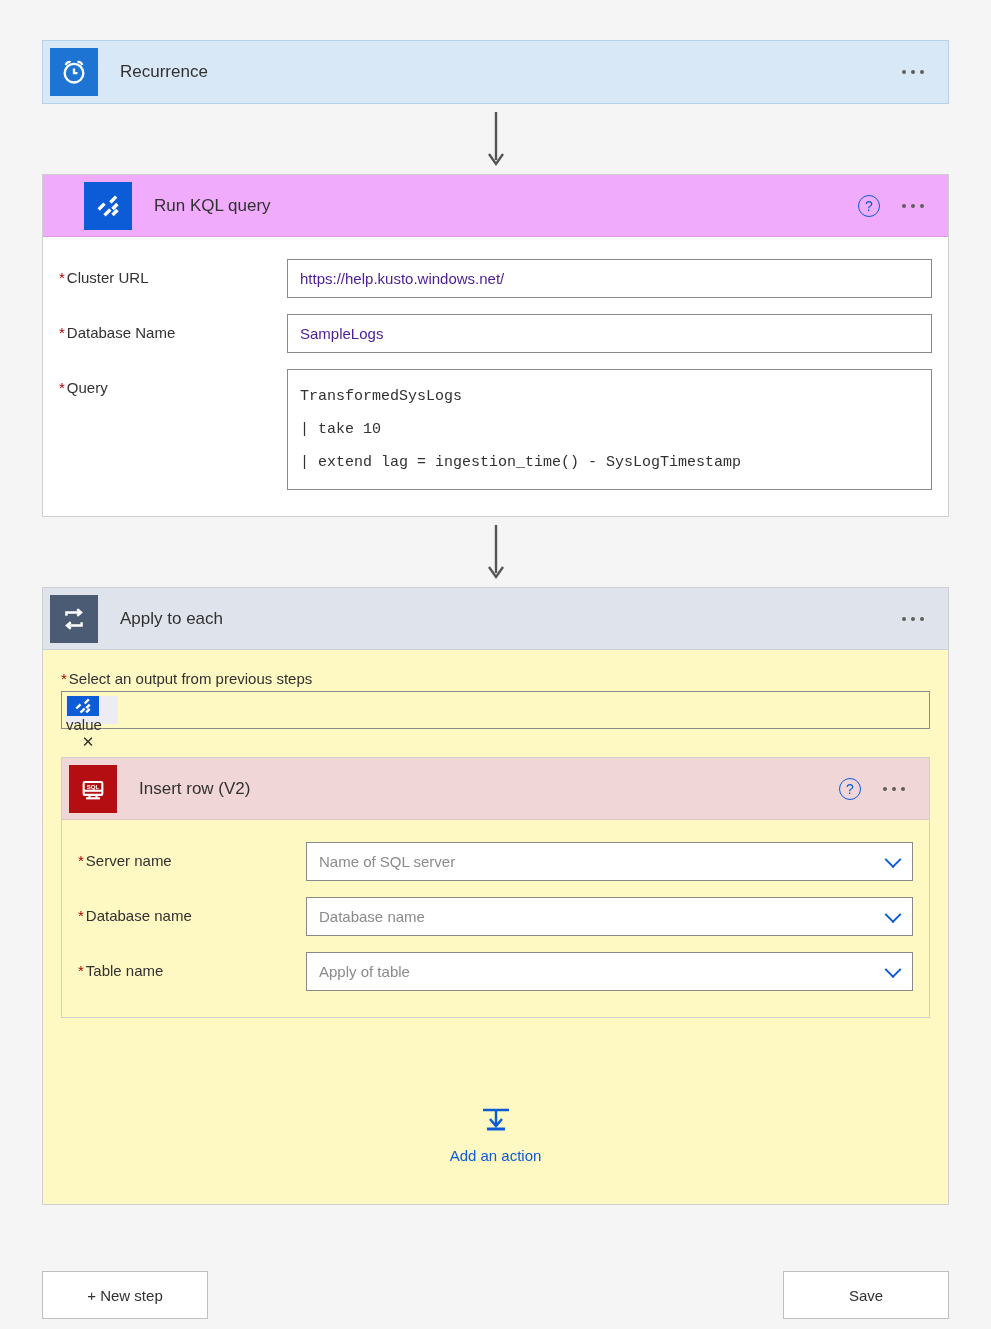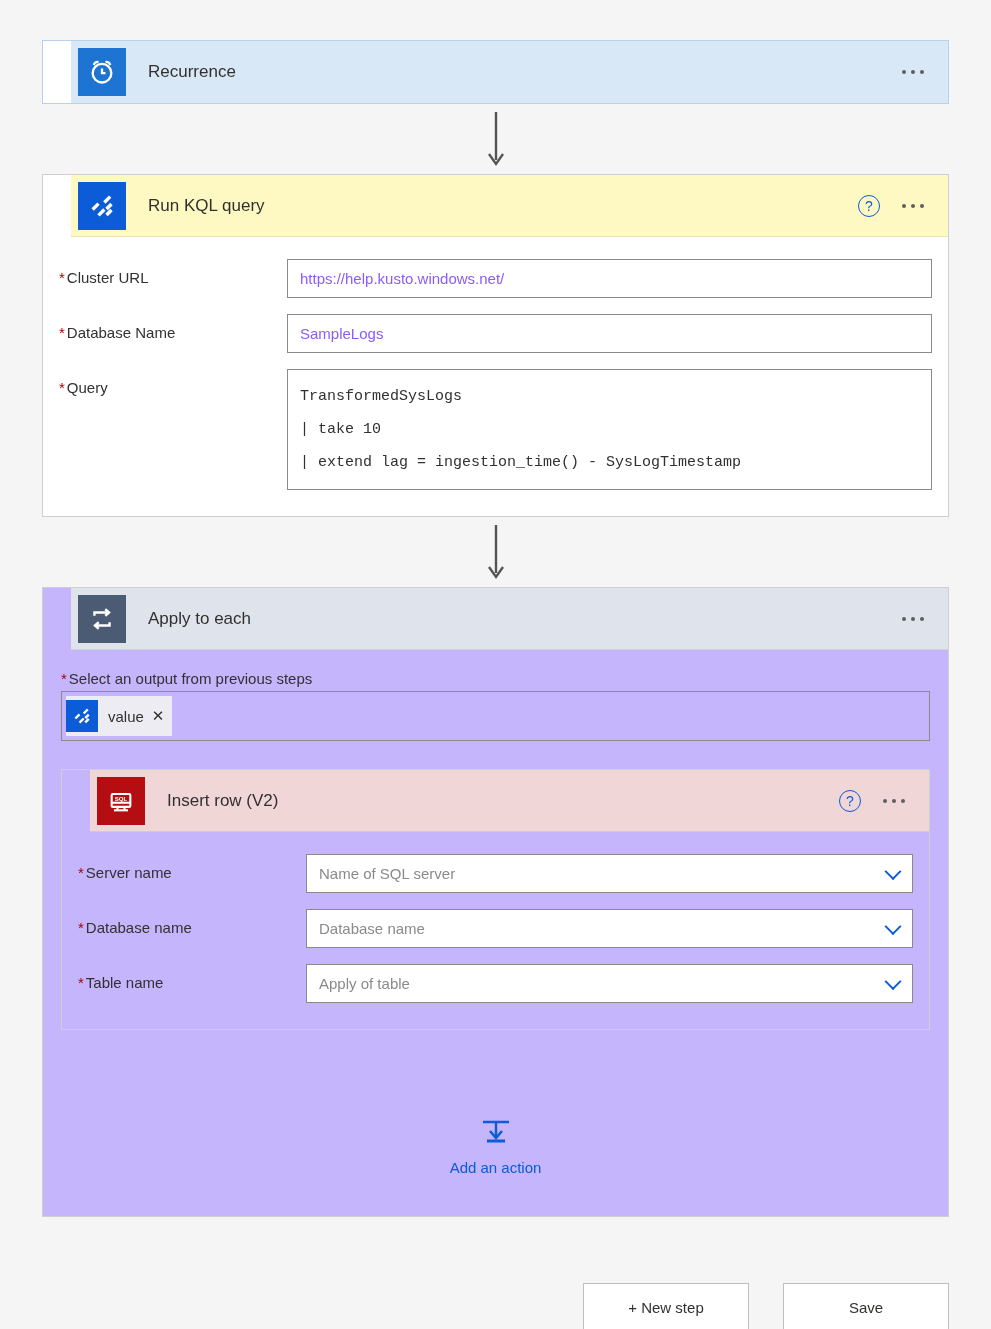--- a/index.html
+++ b/index.html
@@ -13,21 +13,20 @@
   }
   .card {
     border: 1px solid #cfcfcf;
     background: #fff;
   }
   .card-header {
     display: flex;
     align-items: center;
     height: 62px;
     border-bottom: 1px solid rgba(0,0,0,0.08);
-    margin-left: 28px;
   }
   .card-header .icon-slot {
     width: 48px;
     height: 48px;
     margin: 7px 0 7px 7px;
     display: flex;
     align-items: center;
     justify-content: center;
     flex-shrink: 0;
   }
@@ -65,21 +64,21 @@
     width: 4px;
     height: 4px;
     background: #605e5c;
     border-radius: 50%;
   }
   
   .recurrence-header { background: #d8e8f7; border: none; }
   .recurrence-card { border: 1px solid #b8d1e8; }
   .icon-blue-clock { background: #1d74d3; }
   
-  .kql-header { background: #fef9c3; }
+  .kql-header { background: #f0abfc; padding-left: 34px; }
   .icon-kusto { background: #0b5cd6; }
   
   .apply-header { background: #dfe3ec; }
   .icon-apply { background: #4a5b73; }
   
   .sql-header { background: #f1d6d8; }
   .icon-sql { background: #b50e12; }
 
   .card-body { padding: 14px 16px 18px; }
   .form-row { display: flex; align-items: flex-start; padding: 8px 0; gap: 48px; }
@@ -90,21 +89,21 @@
     color: #323130;
     flex-shrink:0;
   }
   .req { color: #a80000; margin-right: 2px; }
   .form-input {
     flex: 1;
     border: 1px solid #8a8a8a;
     padding: 10px 12px;
     font-size: 15px;
     font-family: inherit;
-    color: #8b5cf6;
+    color: #4c1d95;
     background: #fff;
   }
   .form-textarea {
     flex: 1;
     border: 1px solid #8a8a8a;
     padding: 10px 12px;
     font-size: 15px;
     font-family: Liberation Mono, monospace;
     line-height: 2.2;
     white-space: pre;
@@ -125,36 +124,37 @@
     right: 14px;
     top: 50%;
     transform: translateY(-70%) rotate(45deg);
     width: 12px;
     height: 12px;
     border-right: 2px solid #0b5cd6;
     border-bottom: 2px solid #0b5cd6;
     pointer-events: none;
   }
 
-  .apply-card { border: 1px solid #cfcfcf; background:#c4b5fd; }
+  .apply-card { border: 1px solid #cfcfcf; background:#fef9c3; }
   .apply-body { padding: 20px 18px; }
   .prev-label { font-size: 15px; margin-bottom: 4px; color:#323130; }
   .token-bar {
     border: 1px solid #8a8a8a;
     padding: 4px;
     display: flex;
     align-items: center;
     margin-bottom: 28px;
   }
   .token {
     display: inline-flex;
     align-items: center;
     background: #ececf2;
-    height: 40px;
+    height: 28px;
     padding-right: 8px;
+    flex-direction: column;
   }
   .token .tk-icon {
     width: 32px;
     height: 32px;
     background: #0b5cd6;
     display:flex;align-items:center;justify-content:center;
     margin-right: 10px;
   }
   .token .tk-label { font-size: 15px; margin-right: 8px; }
   .token .tk-x { font-size: 15px; color:#323130; cursor:pointer; }
@@ -176,21 +176,21 @@
 
   .arrow-connector {
     display:flex;
     justify-content:center;
     padding: 6px 0 6px;
   }
   .arrow-connector svg { display:block; }
 
   .footer-buttons {
     display:flex;
-    justify-content:flex-end;
+    justify-content:space-between;
     gap:34px;
     padding-top: 66px;
   }
   .footer-buttons button {
     background:#fff;
     border:1px solid #bfbfbf;
     height:48px;
     min-width:166px;
     font-size:15px;
     font-family:inherit;

